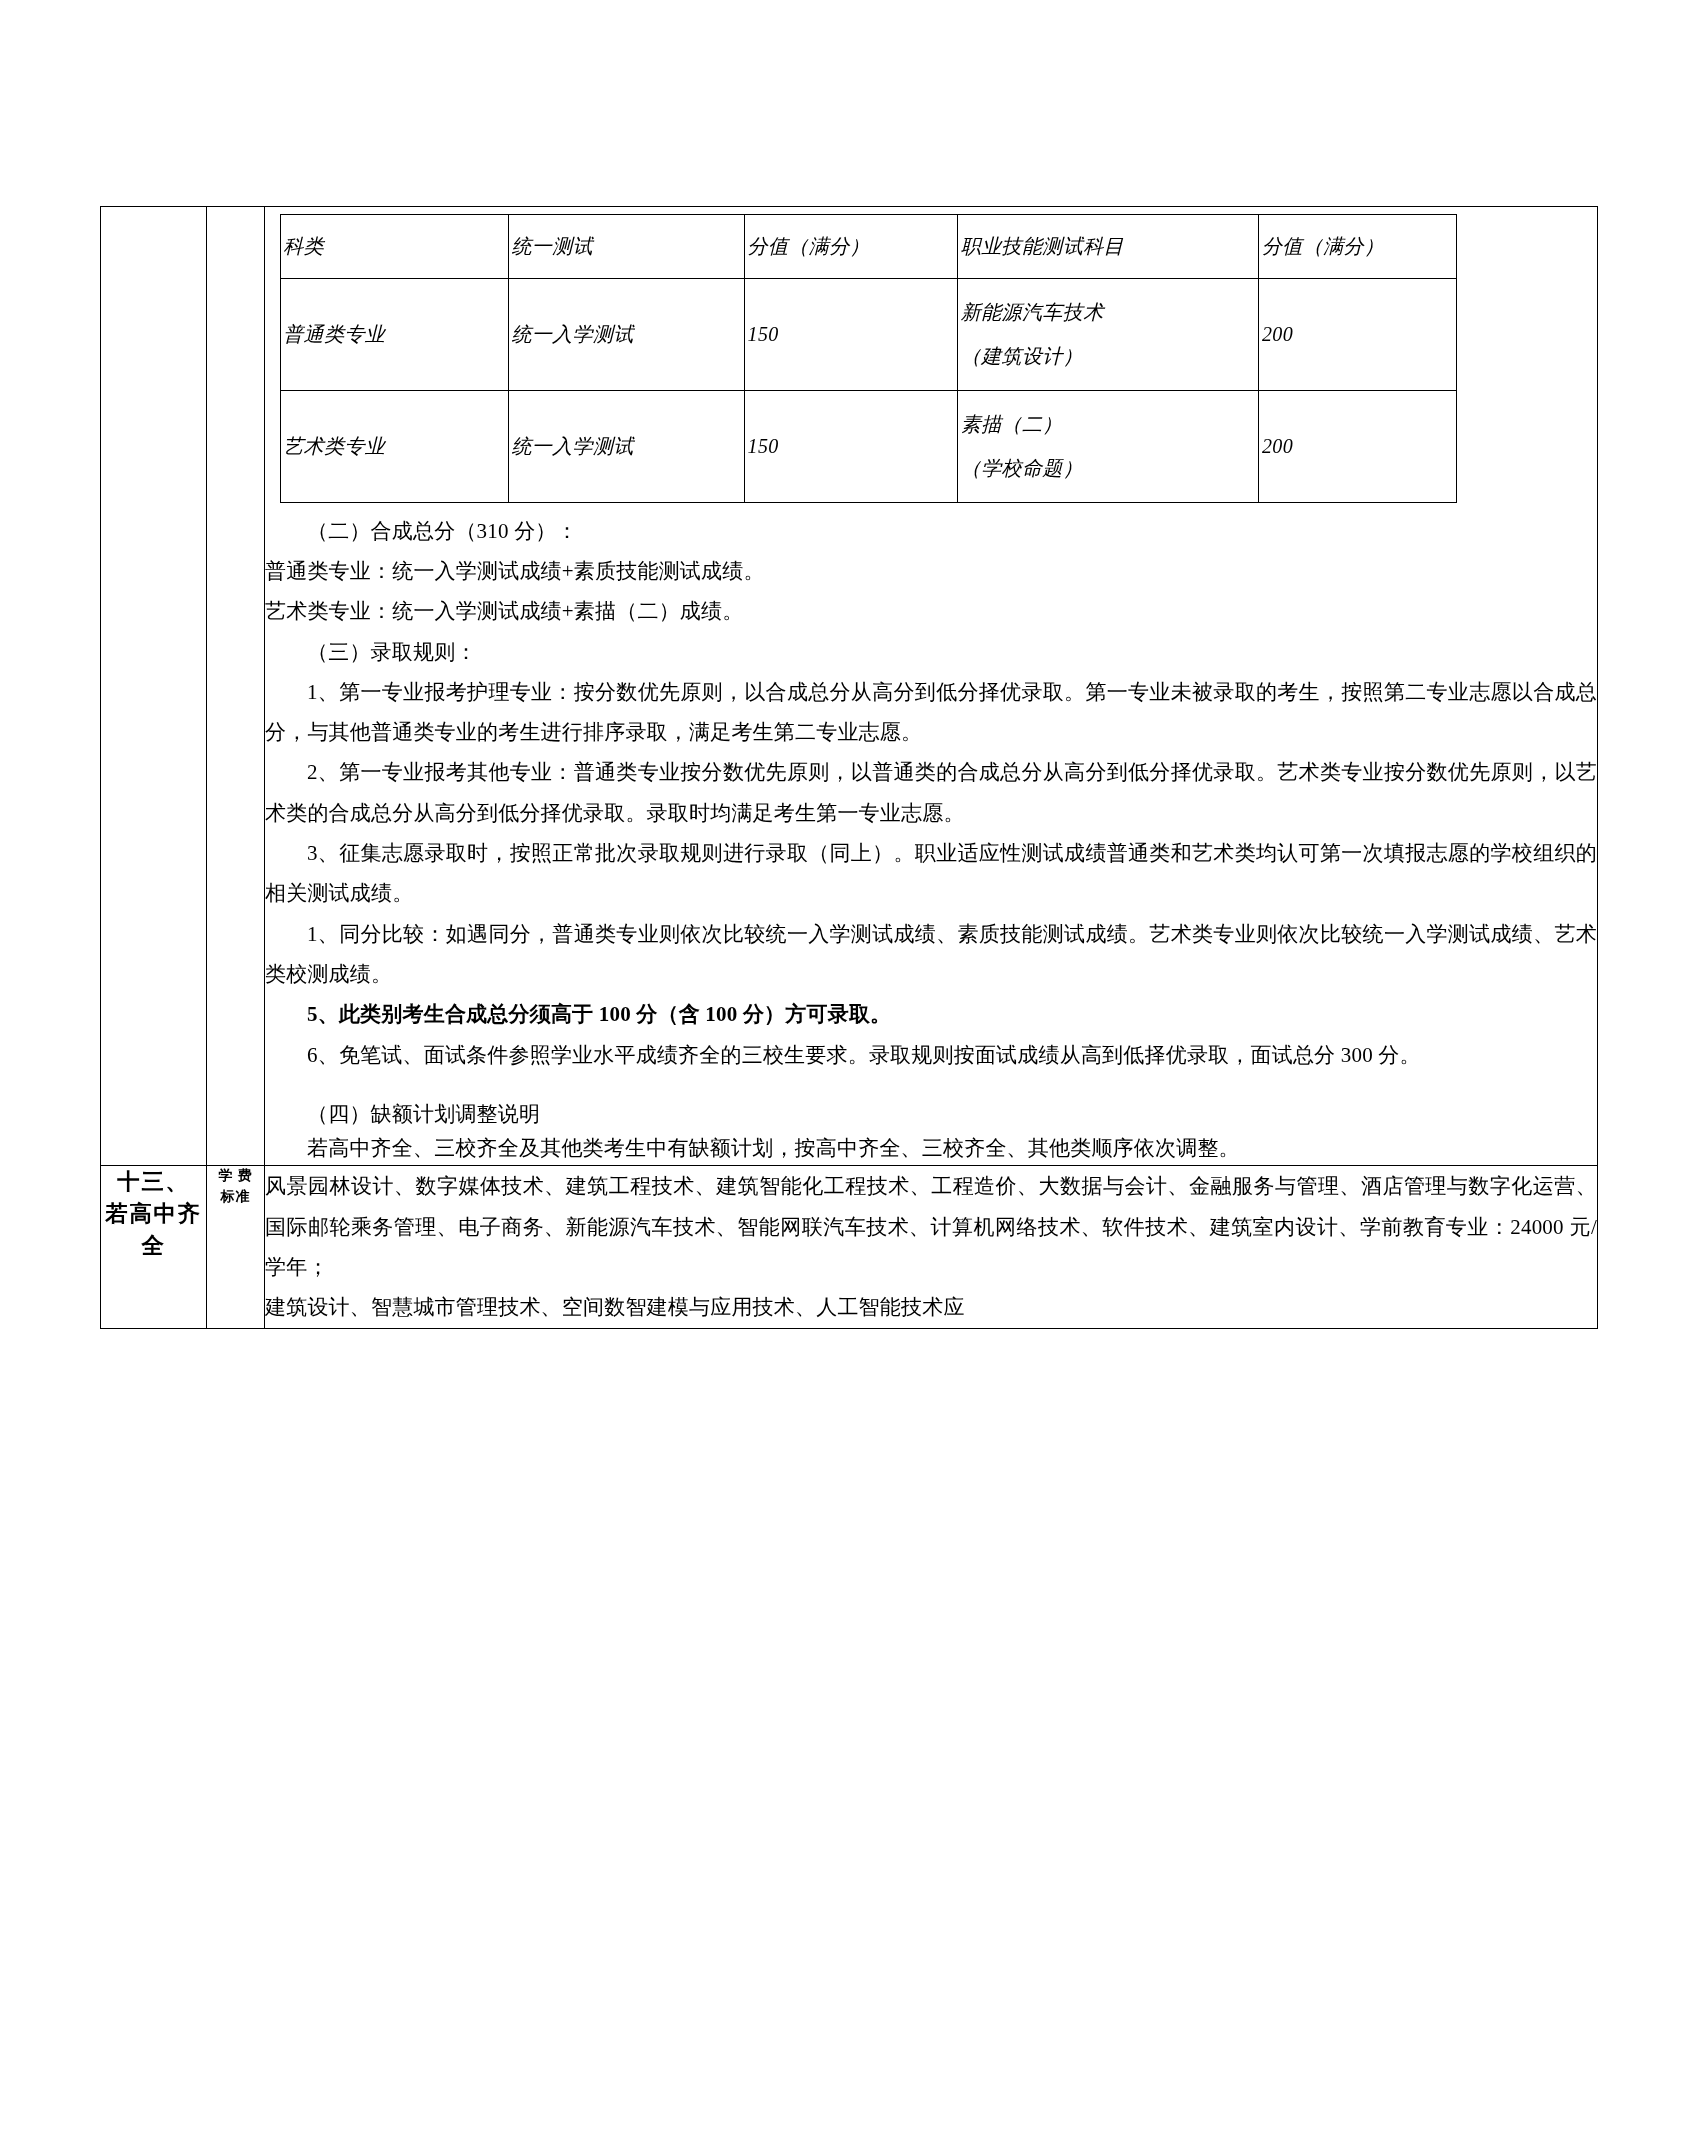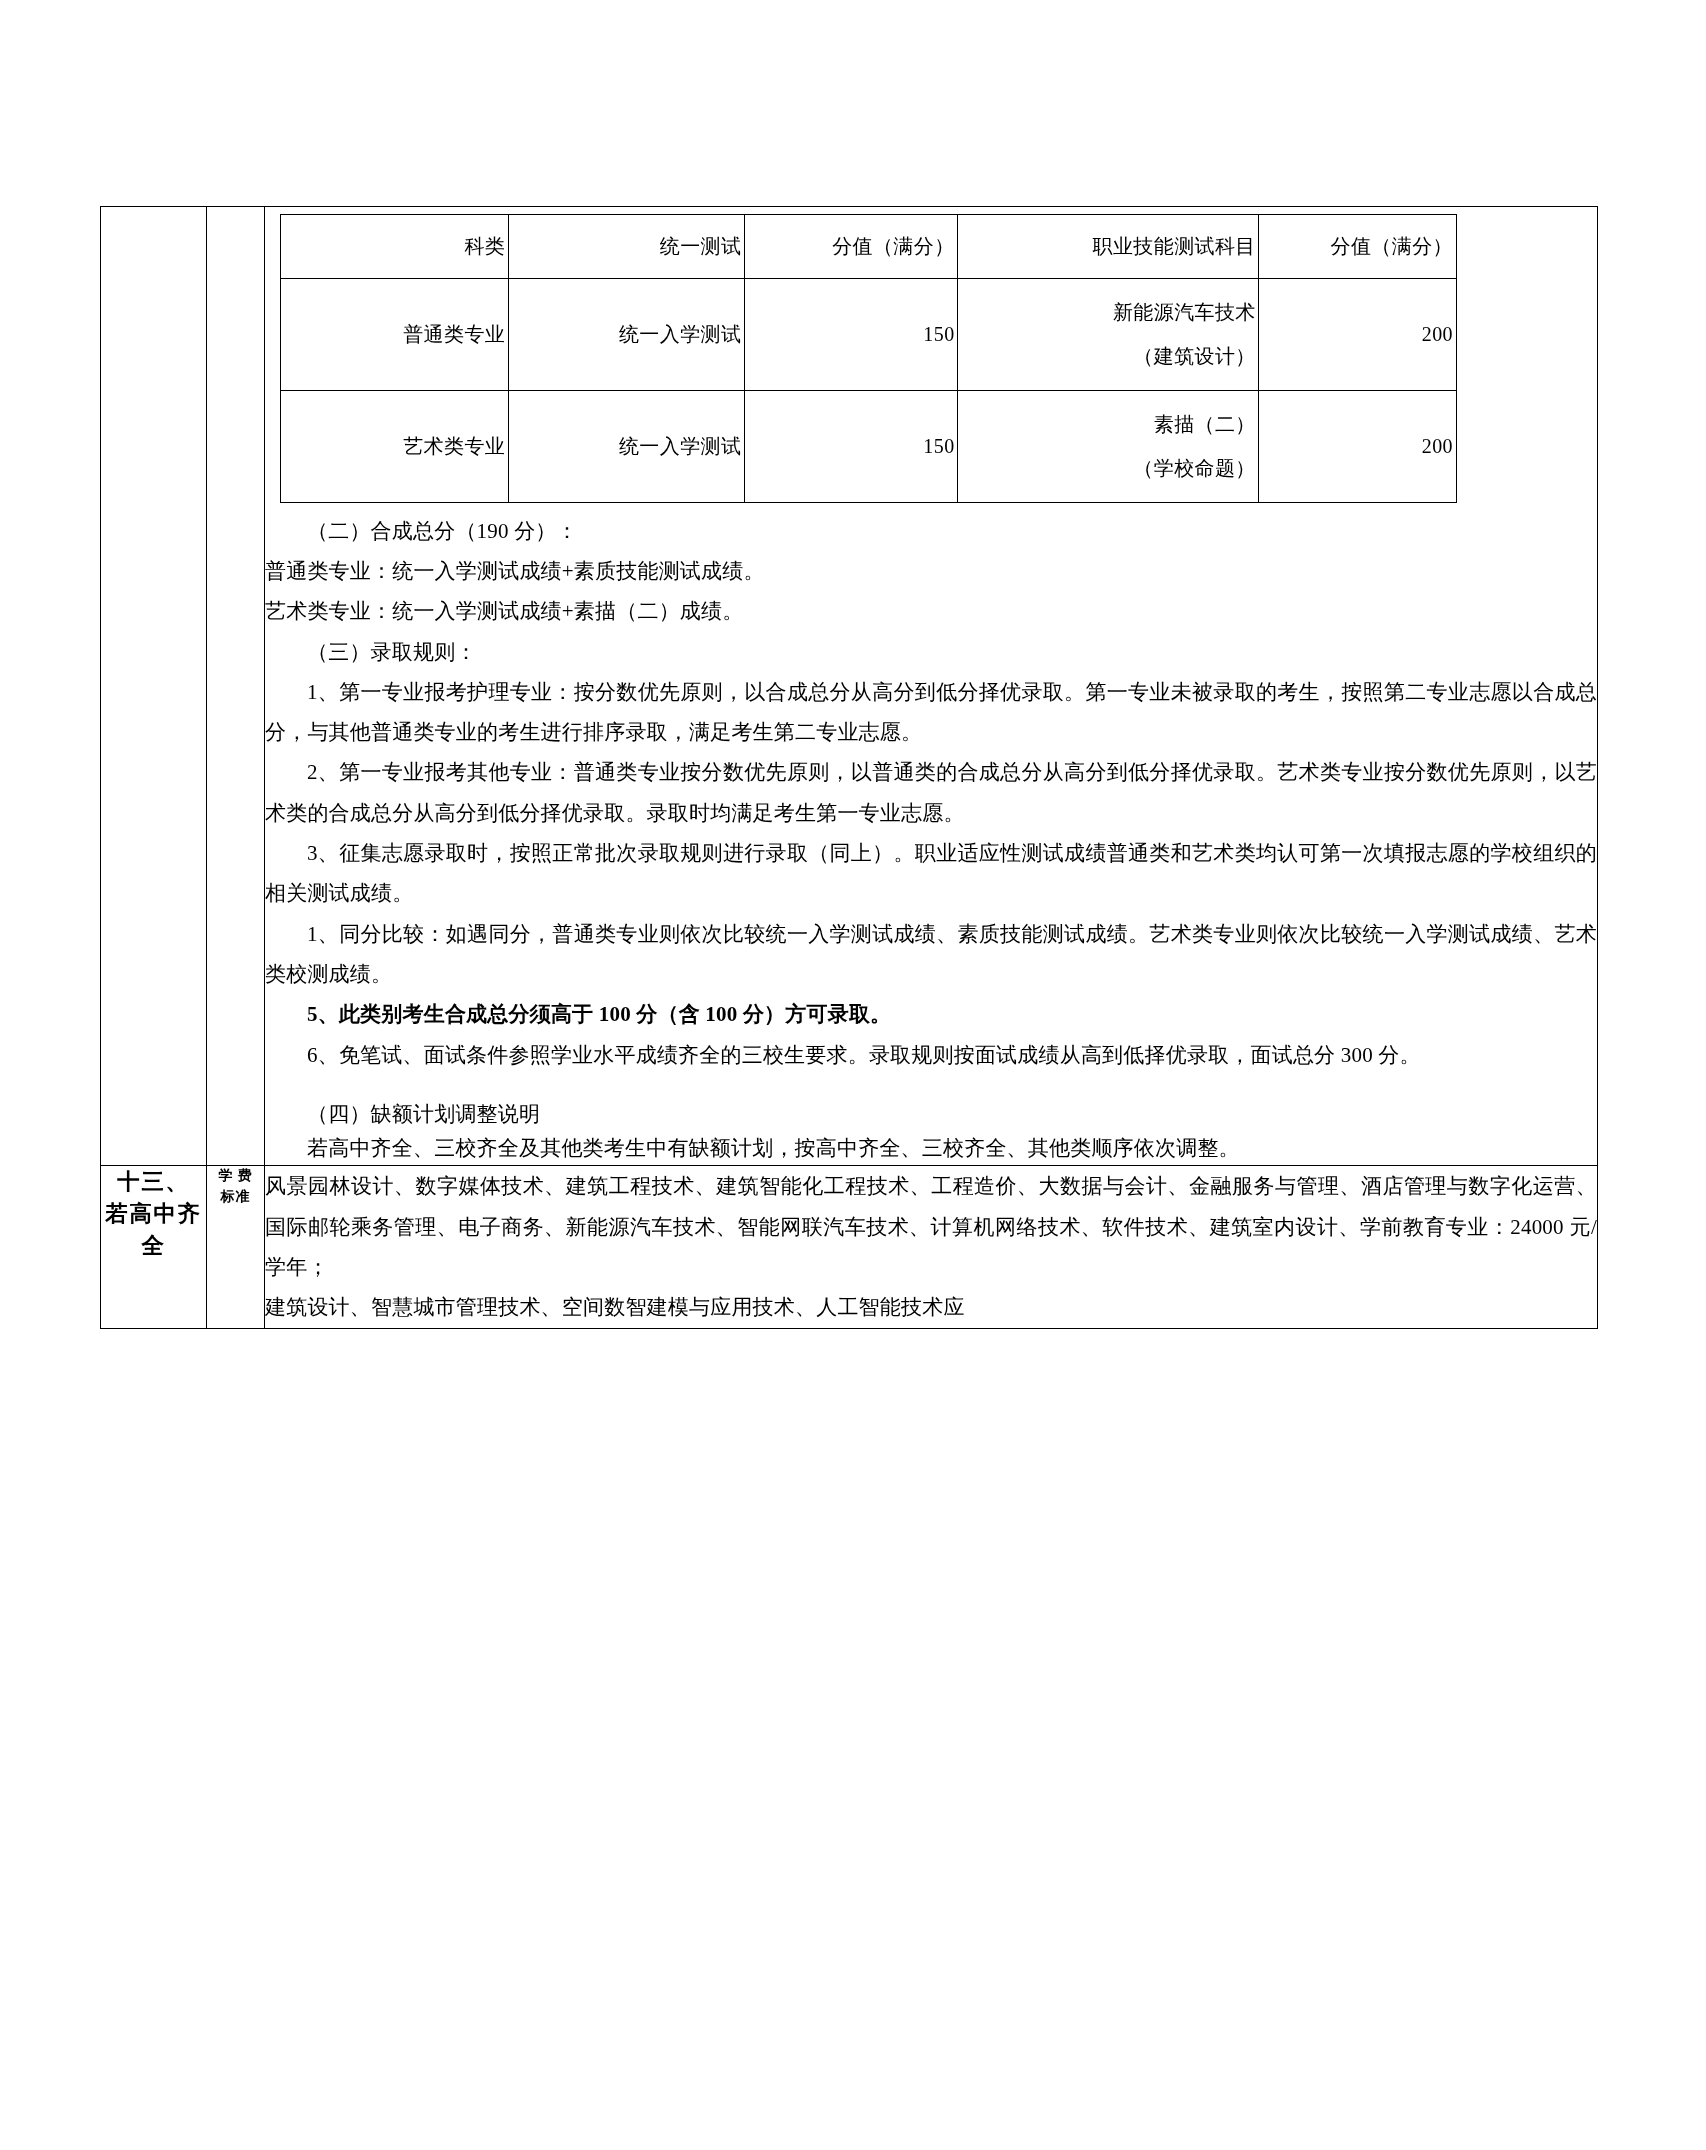--- a/index.html
+++ b/index.html
@@ -65,26 +65,27 @@
 
   
   .inner{
     border-collapse:collapse;
     table-layout:fixed;
     width:1144px;
     margin:6.9px 0 7.7px 14.6px;
   }
   .inner td{
     border:0.9px solid #000;
-    text-align:right;
+    text-align:left;
     vertical-align:middle;
     font-size:20px;
     line-height:1.55;
     padding:6px 2.6px;
     letter-spacing:0.4px;
+    font-style:italic;
   }
   .inner tr.hdr td{height:51px;}
   .inner tr.body td{height:99px;}
   .c1{width:222px;}
   .c2{width:230px;}
   .c3{width:207px;}
   .c4{width:295px;}
   .c5{width:191px;}
   .two-line span{display:block;}
   .two-line span.s1{margin-bottom:13px;}
@@ -128,21 +129,21 @@
                 <td class="c3">150</td>
                 <td class="c4 two-line">
                   <span class="s1">素描（二）</span>
                   <span>（学校命题）</span>
                 </td>
                 <td class="c5">200</td>
               </tr>
             </tbody>
           </table>
 
-          <p class="p ind1">（二）合成总分（190 分）：</p>
+          <p class="p ind1">（二）合成总分（310 分）：</p>
           <p class="p ind0">普通类专业：统一入学测试成绩+素质技能测试成绩。</p>
           <p class="p ind0">艺术类专业：统一入学测试成绩+素描（二）成绩。</p>
 
           <p class="p ind1">（三）录取规则：</p>
 
           <p class="p ind1">1、第一专业报考护理专业：按分数优先原则，以合成总分从高分到低分择优录取。第一专业未被录取的考生，按照第二专业志愿以合成总分，与其他普通类专业的考生进行排序录取，满足考生第二专业志愿。</p>
           <p class="p ind1">2、第一专业报考其他专业：普通类专业按分数优先原则，以普通类的合成总分从高分到低分择优录取。艺术类专业按分数优先原则，以艺术类的合成总分从高分到低分择优录取。录取时均满足考生第一专业志愿。</p>
           <p class="p ind1">3、征集志愿录取时，按照正常批次录取规则进行录取（同上）。职业适应性测试成绩普通类和艺术类均认可第一次填报志愿的学校组织的相关测试成绩。</p>
           <p class="p ind1">1、同分比较：如遇同分，普通类专业则依次比较统一入学测试成绩、素质技能测试成绩。艺术类专业则依次比较统一入学测试成绩、艺术类校测成绩。</p>
           <p class="p ind1 bold">5、此类别考生合成总分须高于 100 分（含 100 分）方可录取。</p>

